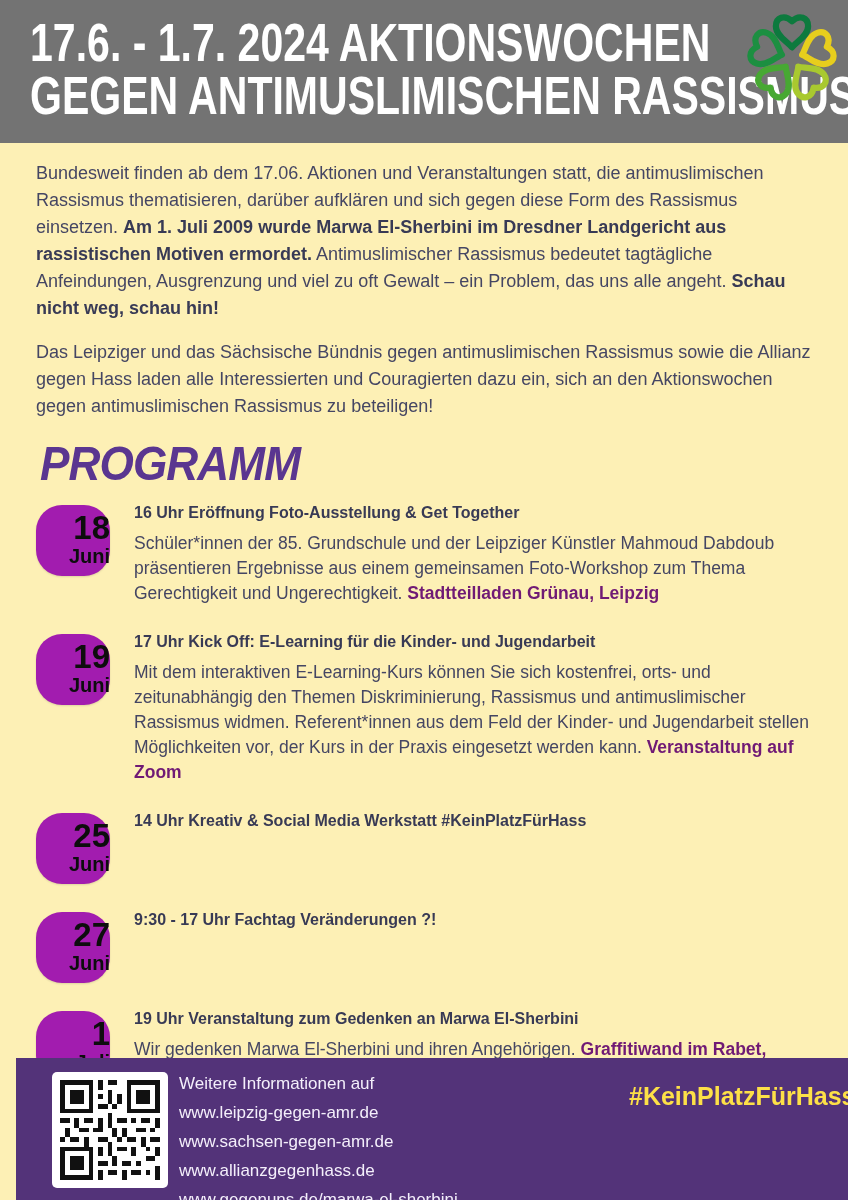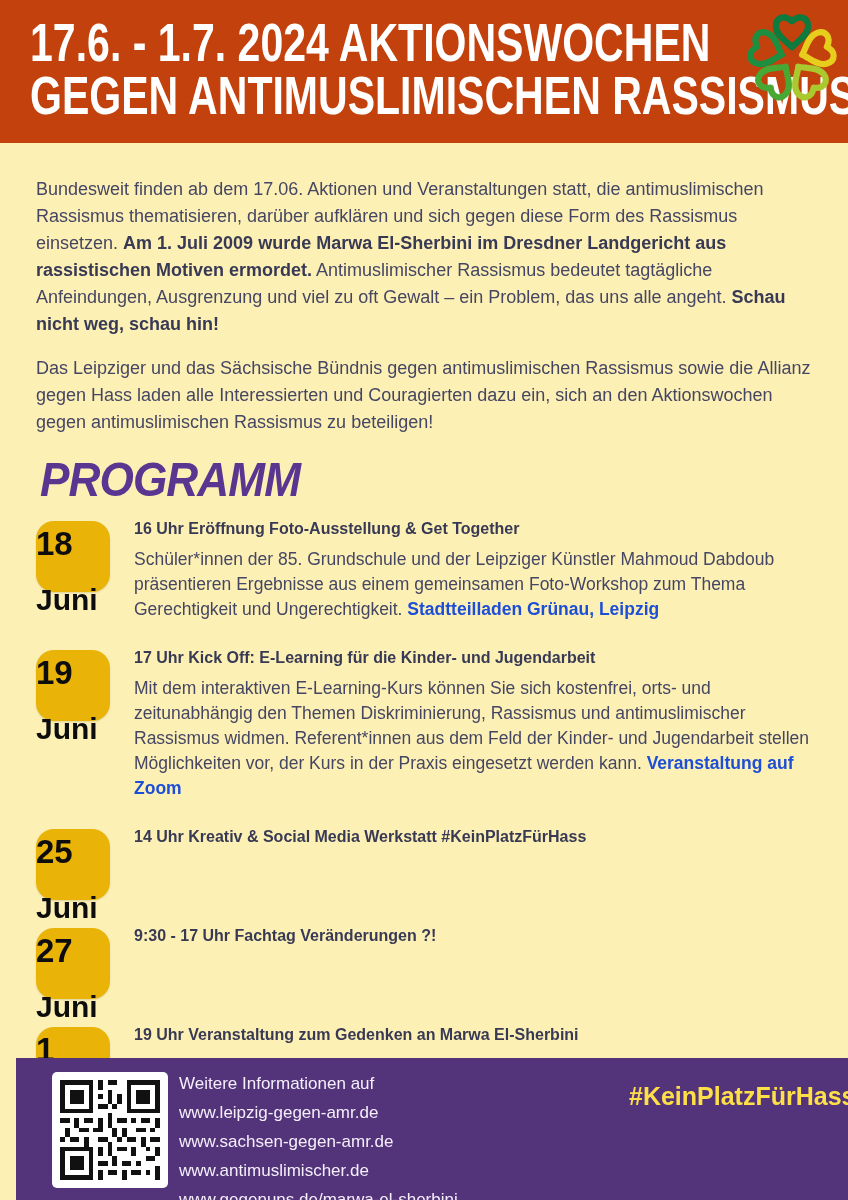--- a/index.html
+++ b/index.html
@@ -1,45 +1,45 @@
 <!DOCTYPE html>
 <html lang="de"><head>
 <meta charset="utf-8">
 <style>
   html,body{margin:0;padding:0;}
   body{font-family:"Liberation Sans",sans-serif;}
   .page{position:relative;width:848px;height:1200px;background:#fdf0b5;overflow:hidden;}
 
   
-  .header{position:absolute;top:0;left:0;width:100%;height:143px;background:#c2410c;}
+  .header{position:absolute;top:0;left:0;width:100%;height:143px;background:#737373;}
   .header-title{position:absolute;left:30px;top:16px;color:#ffffff;font-weight:bold;
     font-size:54px;line-height:53px;letter-spacing:0px;white-space:nowrap;
     transform:scaleX(.76);transform-origin:left top;}
   .logo{position:absolute;top:6px;right:6px;width:100px;height:104px;}
 
   
-  .main{position:absolute;top:143px;left:0;right:0;padding:16px 36px;}
+  .main{position:absolute;top:143px;left:0;right:0;padding:0 36px;}
   .intro{margin:17px 0 0 0;font-size:18px;line-height:27px;color:#454663;}
   .intro + .intro{}
   .intro b{color:#383a55;}
   .program-heading{display:inline-block;margin:20px 0 0 4px;color:#5a3690;
     font-style:italic;font-weight:bold;font-size:48px;line-height:48px;
     letter-spacing:-1px;transform:scaleX(.92);transform-origin:left;}
 
   .events{margin-top:12px;}
   .event{display:flex;gap:24px;margin-bottom:23px;align-items:flex-start;}
-  .date-badge{flex:0 0 74px;height:64px;margin-top:5px;background:#eab308;
-    border-radius:18px;text-align:left;color:#0d0d0d;font-weight:bold;
+  .date-badge{flex:0 0 74px;height:64px;margin-top:5px;background:#a21caf;
+    border-radius:26px;text-align:right;color:#0d0d0d;font-weight:bold;
     padding-top:7px;box-shadow:0 1px 2px rgba(0,0,0,.12);}
   .date-day{font-size:33px;line-height:31px;}
-  .date-month{font-size:30px;line-height:27px;margin-top:27px;}
+  .date-month{font-size:20px;line-height:27px;}
   .event-body{flex:1;}
   .event-title{font-size:16px;line-height:26px;font-weight:bold;color:#383a55;margin-bottom:5px;}
   .event-desc{font-size:17.5px;line-height:25px;color:#454663;}
-  .event-desc b{color:#1d4ed8;margin-top:20px;}
+  .event-desc b{color:#701a75;margin-top:20px;}
 
   
   .footer{position:absolute;left:16px;bottom:0;width:100%;height:142px;background:#533379;color:#f4effb;}
   .qr-card{position:absolute;left:36px;top:14px;width:116px;height:116px;background:#ffffff;
     border-radius:5px;display:flex;align-items:center;justify-content:center;}
   .qr-card svg{width:100px;height:100px;}
   .footer-links{position:absolute;left:163px;top:11px;font-size:17px;line-height:29px;}
   .footer-links a{color:#f4effb;text-decoration:none;display:block;}
   .hashtags{position:absolute;left:613px;top:24px;font-size:25px;font-weight:bold;color:#fde047;}
   .hashtags div{margin-bottom:17px;}
@@ -162,21 +162,21 @@
                    M8,14h1v2h-1z M10,13h1v3h-1z M12,14h2v1h-2z M15,14h1v2h-1z M18,14h1v1h-1z M20,14h1v2h-1z
                    M8,17h2v1h-2z M11,16h1v2h-1z M13,17h2v1h-2z M16,17h1v1h-1z M18,16h2v1h-2z
                    M8,19h1v2h-1z M10,19h2v1h-2z M13,19h1v2h-1z M15,19h2v1h-2z M18,19h1v1h-1z M20,18h1v3h-1z"></path>
         </g>
       </svg>
     </div>
     <div class="footer-links">
       <div>Weitere Informationen auf</div>
       <a href="#">www.leipzig-gegen-amr.de</a>
       <a href="#">www.sachsen-gegen-amr.de</a>
-      <a href="#">www.antimuslimischer.de</a>
+      <a href="#">www.allianzgegenhass.de</a>
       <a href="#">www.gegenuns.de/marwa-el-sherbini</a>
     </div>
     <div class="hashtags">
       <div>#KeinPlatzFürHass</div>
     </div>
   </div>
 
 </div>
 
 </body></html>

